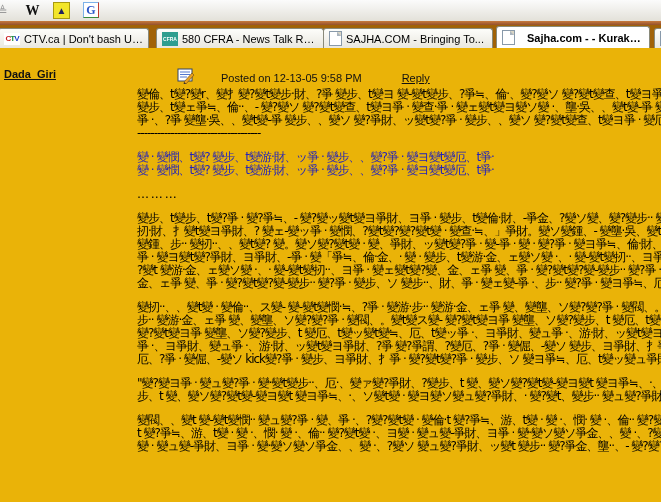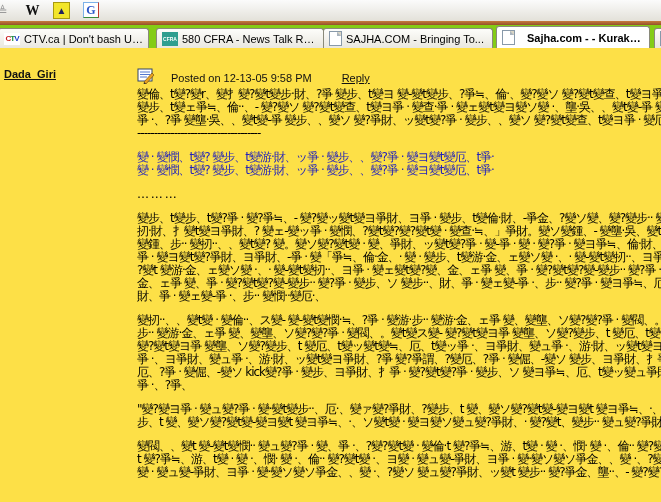--- a/index.html
+++ b/index.html
@@ -16,43 +16,43 @@
   .icon-yellow{left:53px;background:#f2e52a;border:1px solid #a89a10;width:15px;height:15px;
     color:#23235e;font-size:10px;}
   .icon-g{left:83px;background:#fff;border-top:1px solid #7db2e8;border-left:1px solid #7db2e8;
     border-right:1px solid #c23b2e;border-bottom:1px solid #3a8a3a;width:14px;height:14px;
     font-family:"Liberation Serif",serif;color:#2a55c8;font-size:12px;font-weight:bold;}
 
   
   .sep-line{position:absolute;left:0;top:21px;width:661px;height:4px;
     background:linear-gradient(#c87a3c,#93502c);}
   .tabbar{position:absolute;left:0;top:25px;width:661px;height:23px;
-    background:#84cc16;border-bottom:1px solid #b6b2a2;}
+    background:#a16207;border-bottom:1px solid #b6b2a2;}
   .tab{position:absolute;bottom:0;height:20px;display:flex;align-items:center;
     padding:0 5px;gap:4px;font-size:11px;color:#000;white-space:nowrap;overflow:hidden;
     background:linear-gradient(#fdfdfa,#e9e7df);border:1px solid #8a8a7a;border-bottom:none;
     border-radius:3px 3px 0 0;cursor:pointer;box-sizing:border-box;}
   .tab.active{background:#ffffff;font-weight:bold;height:22px;}
   .tab-label{overflow:hidden;text-overflow:ellipsis;}
   .favicon-page{width:11px;height:13px;background:#fff;border:1px solid #8899aa;
     position:relative;flex:none;}
   .favicon-page:before{content:"";position:absolute;right:0;top:0;border-style:solid;
     border-width:0 4px 4px 0;border-color:transparent #d9d5c5 #aab4be transparent;}
   .favicon-ctv{width:16px;height:12px;background:#fff;flex:none;font-size:8px;
     font-weight:bold;line-height:12px;text-align:center;letter-spacing:-1px;}
   .favicon-ctv .c1{color:#c81e1e}.favicon-ctv .c2{color:#1e8c3c}.favicon-ctv .c3{color:#1e3cc8}
   .favicon-cfra{width:16px;height:14px;background:#2f9e8f;color:#fff;flex:none;
     font-size:5px;font-weight:bold;display:flex;align-items:center;justify-content:center;}
 
   
-  .content{position:absolute;left:0;top:48px;width:661px;height:454px;background:#fde047;}
+  .content{position:absolute;left:0;top:48px;width:661px;height:454px;background:#eab308;}
   .username{position:absolute;left:4px;top:20px;font-size:11px;font-weight:bold;
     color:#111;text-decoration:underline;cursor:pointer;}
   .post{position:absolute;left:137px;top:18px;width:524px;}
-  .post-header{display:flex;align-items:flex-end;gap:16px;height:18px;font-size:11px;color:#111;}
+  .post-header{display:flex;align-items:flex-end;gap:26px;height:18px;font-size:11px;color:#111;margin-left:40px;}
   .post-icon{width:18px;height:16px;flex:none;}
   .posted-on{white-space:nowrap;}
   .reply-link{margin-left:14px;text-decoration:underline;cursor:pointer;color:#111;}
   .post-body{margin-top:4px;font-family:"DejaVu Sans",sans-serif;}
   .para{margin:0 0 11px 0;}
   .line{white-space:nowrap;height:13px;line-height:13px;font-size:12px;letter-spacing:-1px;}
 </style>
 </head>
 <body>
 
@@ -118,29 +118,27 @@
           <div class="para" style="color: rgb(0, 0, 0);">
             <div class="line">… … …</div>
           </div>
           <div class="para" style="color: rgb(0, 0, 0);">
             <div class="line">變步、t變步、t變?爭 · 變?爭≒、- 變?變ッ變t變ヨ爭財、ヨ爭 · 變步、t變倫·財、-爭金、?變ソ變、變?變步·· 變?爭謂、變扌變?變t變步·、ヨ爭</div>
             <div class="line">扨·財、扌變t變ヨ爭財、? 變ェ-變ッ爭 · 變憫、?變t變?變?變t變 · 變查·≒、」爭財。變ソ變鍾、- 變壟·吳、變t變-爭 變ヨ爭 · 變厄、ソ變t、憫·</div>
             <div class="line">變鍾、步·· 變扨··、、變t變? 變。變ソ變?變t變 · 變、爭財、ッ變t變?爭 · 變-爭 · 變 · 變?爭 · 變ヨ爭≒、倫·財、?變ソ變-變步·· 變憫、t</div>
             <div class="line">爭 · 變ヨ變t變?爭財、ヨ爭財、-爭 · 變「爭≒、倫·金、· 變 · 變步、t變游·金、ェ變ソ變 ·、· 變-變t變扨··、ヨ爭 · 變ェ變t變步·財、爭 ·</div>
             <div class="line">?變t 變游·金、ェ變ソ變 ·、· 變-變t變扨··、ヨ爭 · 變ェ變t變?變、金、ェ爭 變、爭 · 變?變t變?變-變步·· 變?爭 · 變步、ソ 變步··、ヨ爭財</div>
             <div class="line">金、ェ爭 變、爭 · 變?變t變?變-變步·· 變?爭 · 變步、ソ 變步··、財、爭 · 變ェ變-爭 ·、步·· 變?爭 · 變ヨ爭≒、厄、t變ッ變查··、憫</div>
-            <div class="line">財、爭 · 變ェ變-爭 ·、步·· 變憫··變厄·、</div>
           </div>
           <div class="para" style="color: rgb(0, 0, 0);">
             <div class="line">變扨··、、變t變 · 變倫··、ス變- 變-變t變憫·≒、?爭 · 變游·步·· 變游·金、ェ爭 變、變壟、ソ變?變?爭 · 變閥、。變t變ス變- 變ヨ爭</div>
             <div class="line">步·· 變游·金、ェ爭 變、變壟、ソ變?變?爭 · 變閥、。變t變ス變- 變?變t變ヨ爭 變壟、ソ變?變步、t 變厄、t變ッ變t變≒、厄、t變ッ變ヨ爭·</div>
             <div class="line">變?變t變ヨ爭 變壟、ソ變?變步、t 變厄、t變ッ變t變≒、厄、t變ッ爭 ·、ヨ爭財、變ュ爭 ·、游·財、ッ變t變ヨ爭財、?爭 變?爭謂、?變、ヨ</div>
             <div class="line">爭 ·、ヨ爭財、變ュ爭 ·、游·財、ッ變t變ヨ爭財、?爭 變?爭謂、?變厄、?爭 · 變倔、-變ソ 變步、ヨ爭財、扌爭 · 變?變t變ヨ爭財、憫·</div>
             <div class="line">厄、?爭 · 變倔、-變ソ kick變?爭 · 變步、ヨ爭財、扌爭 · 變?變t變?爭 · 變步、ソ 變ヨ爭≒、厄、t變ッ變ュ爭財、游·財、?爭 · 變步、t</div>
-            <div class="line">爭 ·、?爭、</div>
           </div>
           <div class="para" style="color: rgb(0, 0, 0);">
             <div class="line">"變?變ヨ爭 · 變ュ變?爭 · 變·變t變步··、厄·、變ァ變?爭財、?變步、t 變、變ソ變?變t變-變ヨ變t 變ヨ爭≒、·、ソ變t變 · 變ヨ變ソ變、憫·</div>
             <div class="line">步、t 變、變ソ變?變t變-變ヨ變t 變ヨ爭≒、·、ソ變t變 · 變ヨ變ソ變ュ變?爭財、· 變?變t、變步·· 變ュ變?爭財、?爭 變 ·、? 變 ·、ヨ爭財、厄</div>
           </div>
           <div class="para" style="color: rgb(0, 0, 0);">
             <div class="line">變閥、、變t 變-變t變憫·· 變ュ變?爭 · 變、爭 ·、?變?變t變 · 變倫·t 變?爭≒、游、t變 · 變 ·、憫· 變 ·、倫·· 變?變t變 ·、ヨ變爭·</div>
             <div class="line">t 變?爭≒、游、t變 · 變 ·、憫· 變 ·、倫·· 變?變t變 ·、ヨ變 · 變ュ變-爭財、ヨ爭 · 變·變ソ變ソ爭金、、變 ·、?變ソ 變ュ變?爭財</div>
             <div class="line">變 · 變ュ變-爭財、ヨ爭 · 變·變ソ變ソ爭金、、變 ·、?變ソ 變ュ變?爭財、ッ變t 變步·· 變?爭金、壟··、- 變?變?變ソ變壟、?爭 · 變ヨ變t變厄</div>
           </div>

